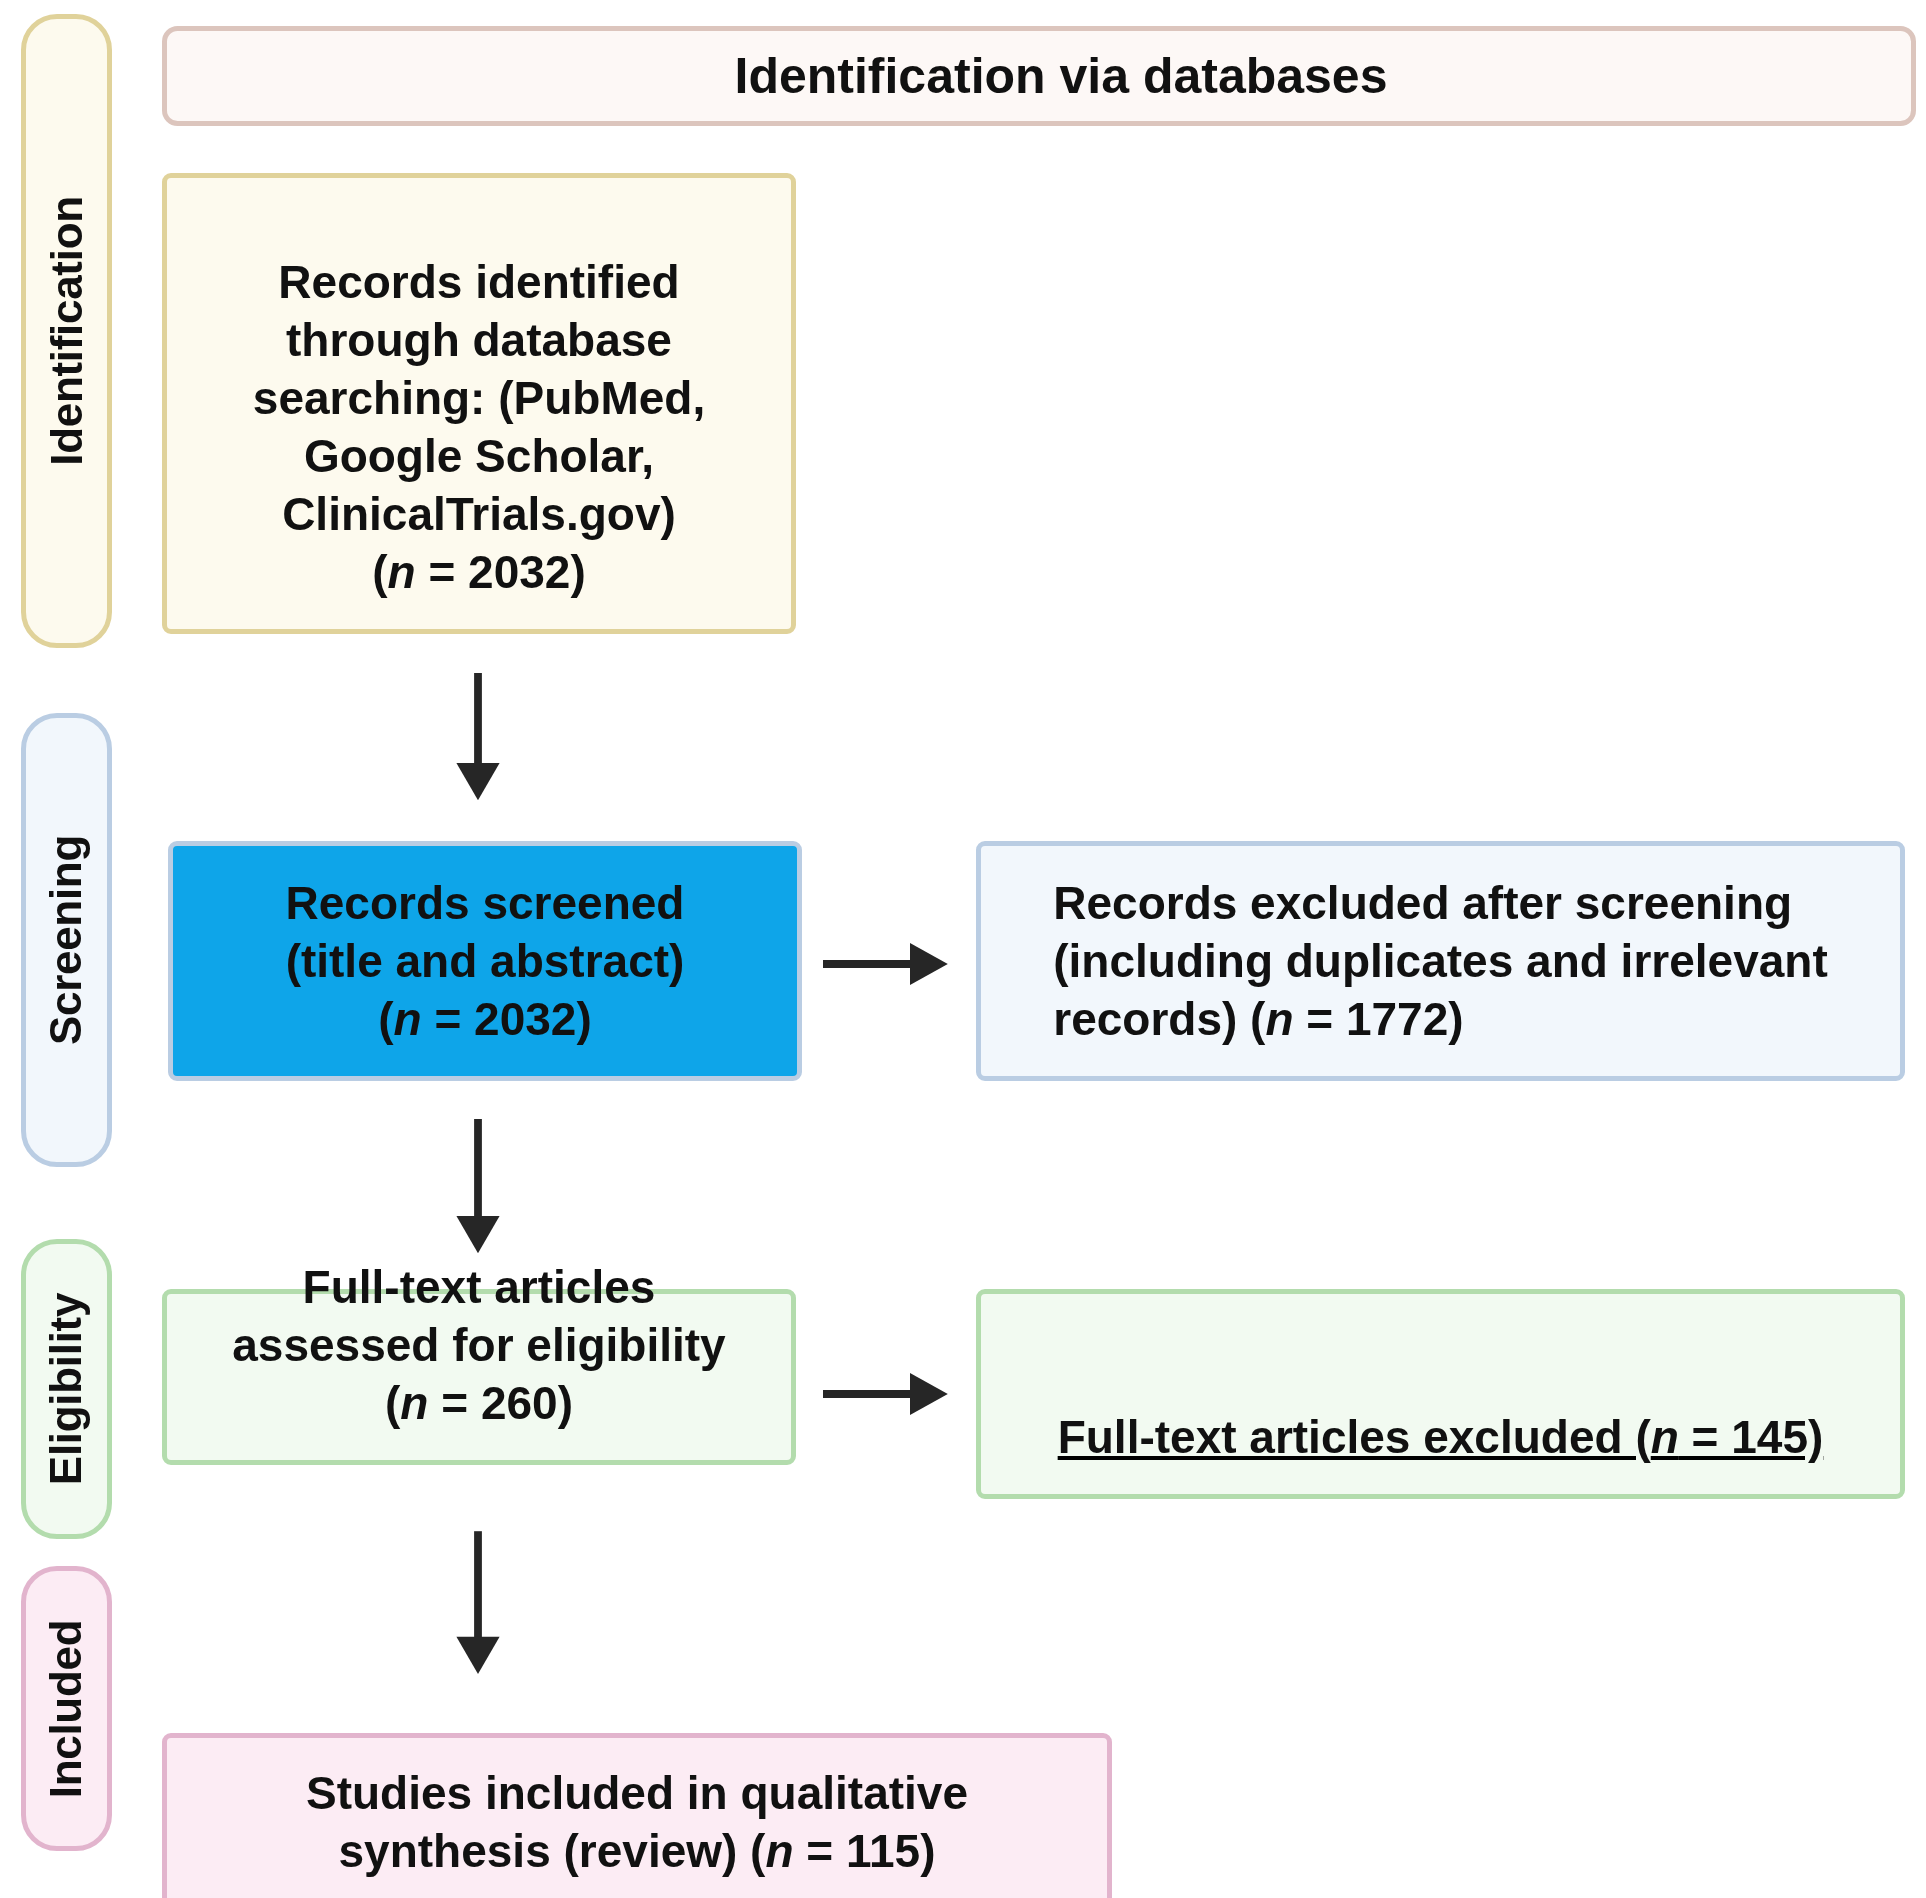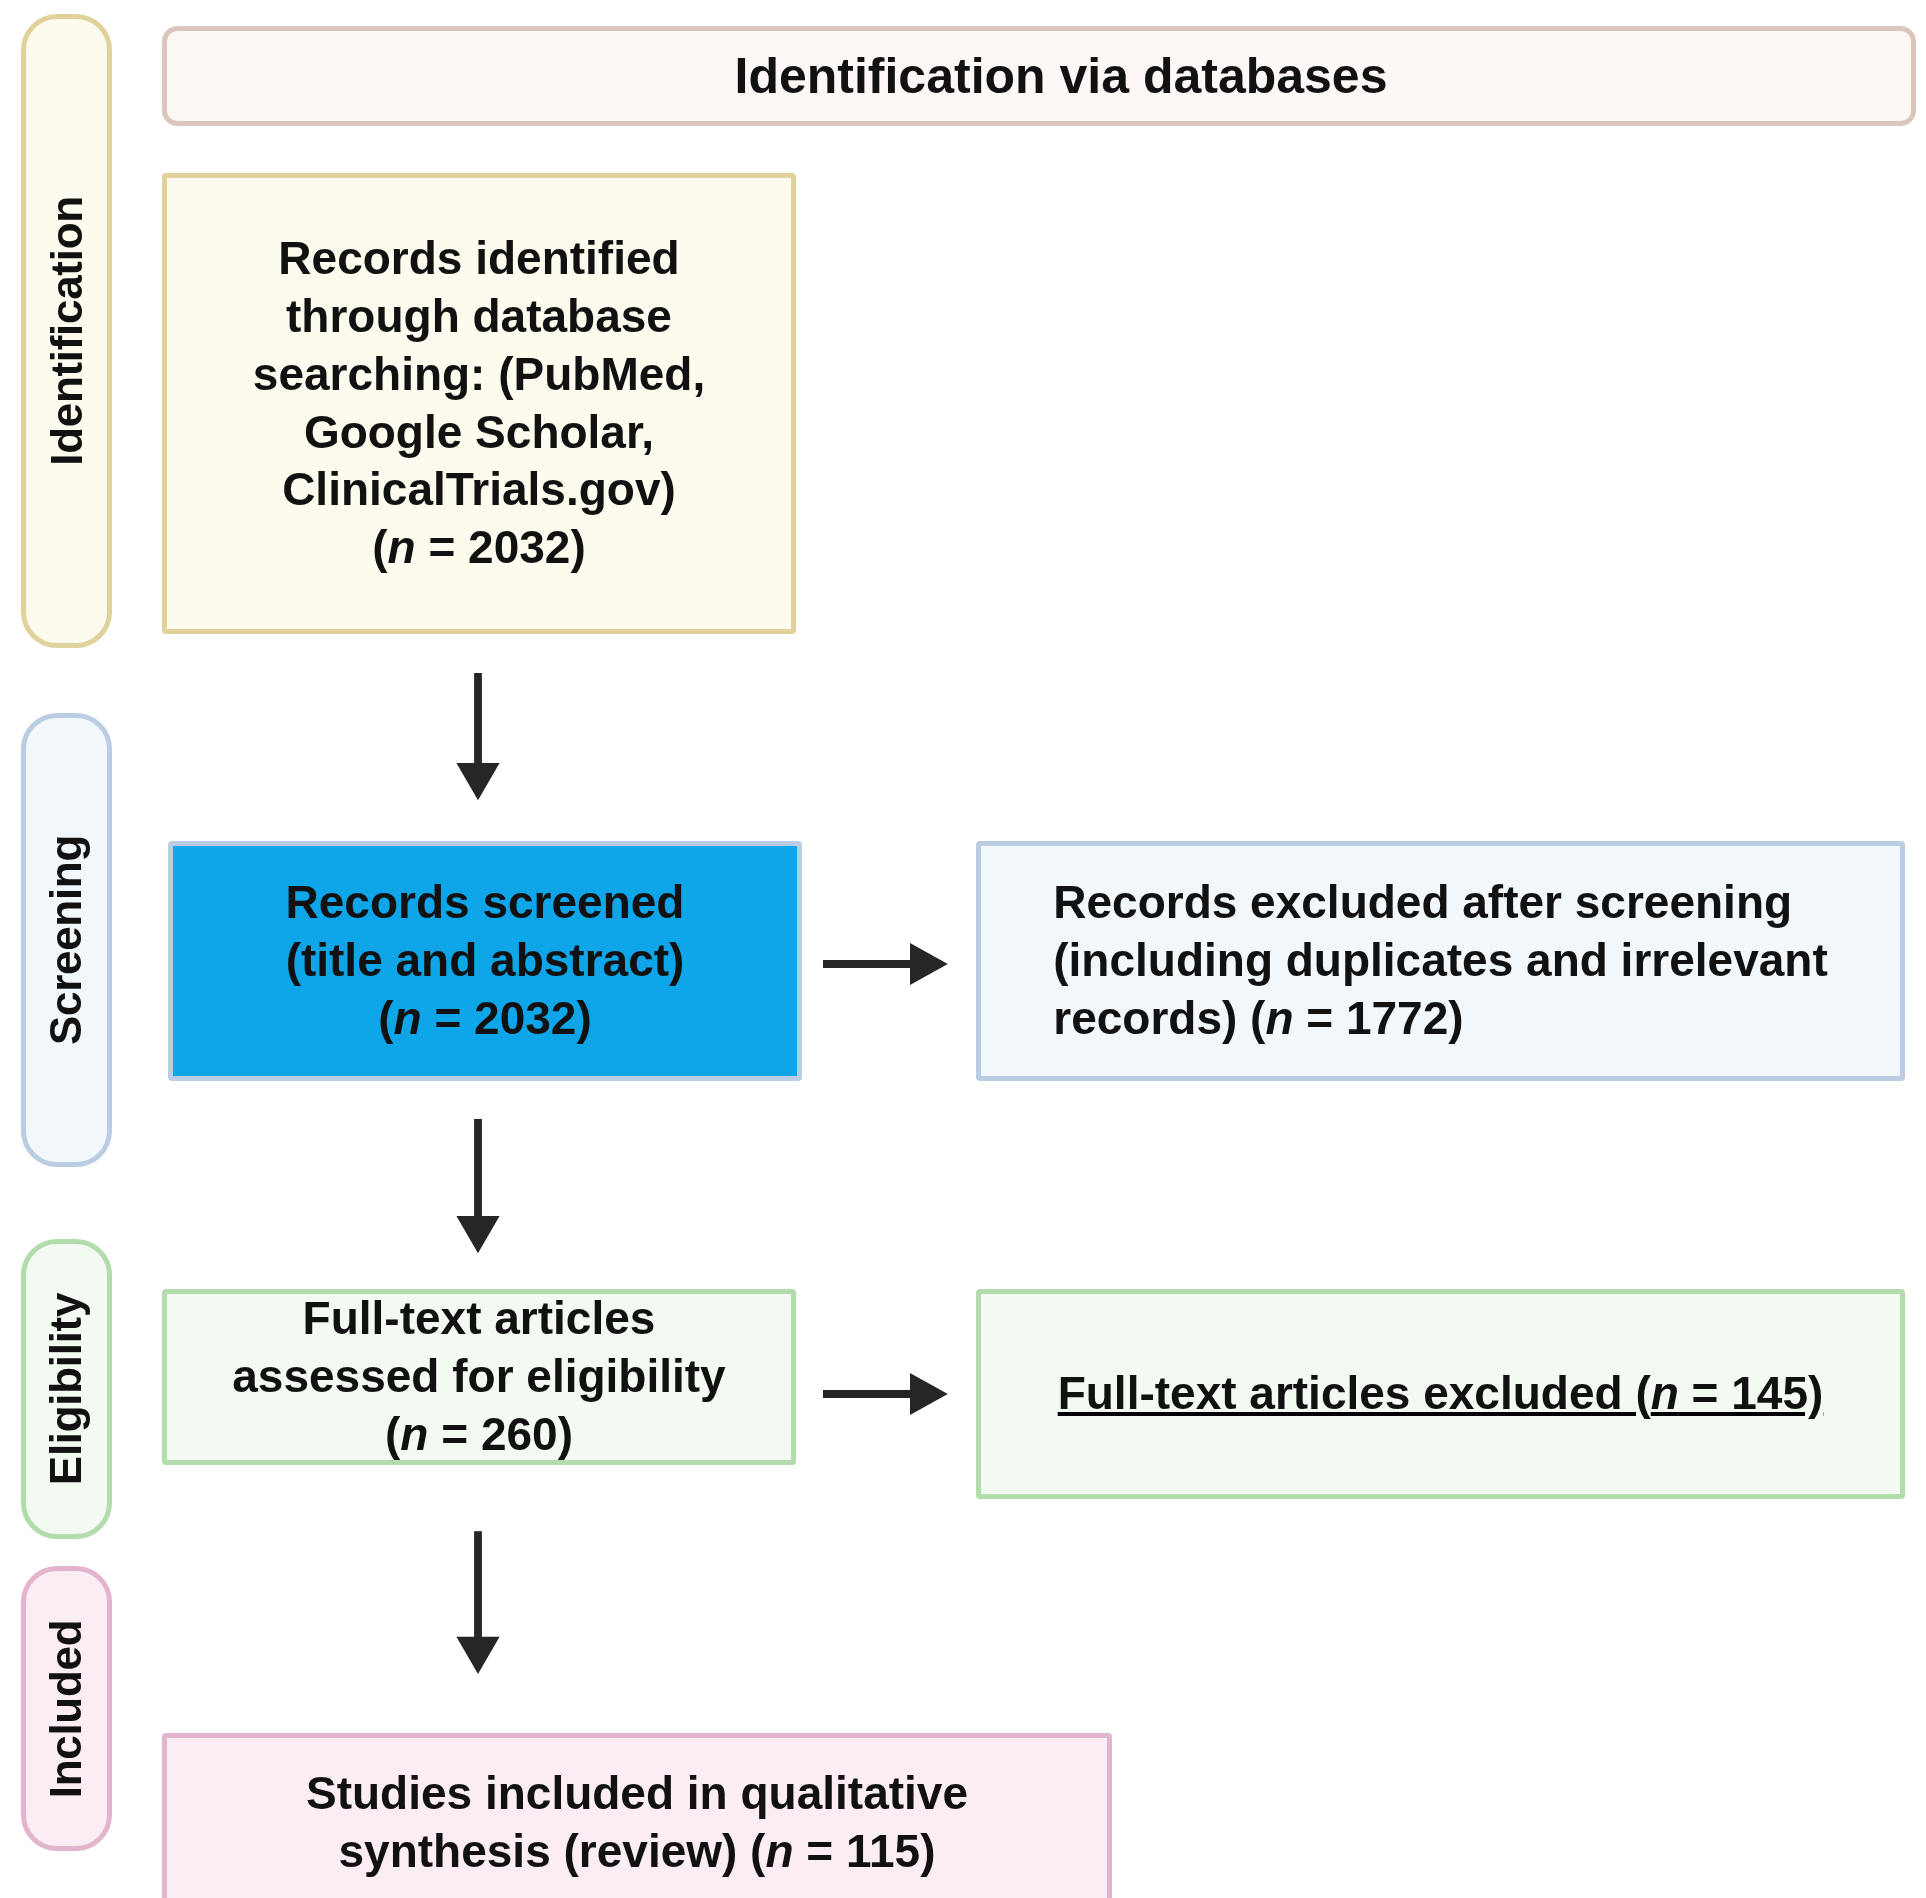--- a/index.html
+++ b/index.html
@@ -34,27 +34,27 @@
     font-weight: bold;
     font-size: 44px;
     letter-spacing: -0.3px;
     color: #111111;
     line-height: 1;
   }
 
   
   .node {
     position: absolute;
-    border-radius: 4px;
+    border-radius: 9px;
     border-width: 5.4px;
     border-style: solid;
     display: flex;
-    align-items: center;
+    align-items: flex-end;
     justify-content: center;
-    padding: 4px 24px;
+    padding: 27px 24px;
   }
   .node .node-text {
     font-weight: bold;
     font-size: 46px;
     line-height: 1.26;
     color: #111111;
     white-space: pre-line;
     text-align: center;
   }
   .node.left-aligned .node-text { text-align: left; }

